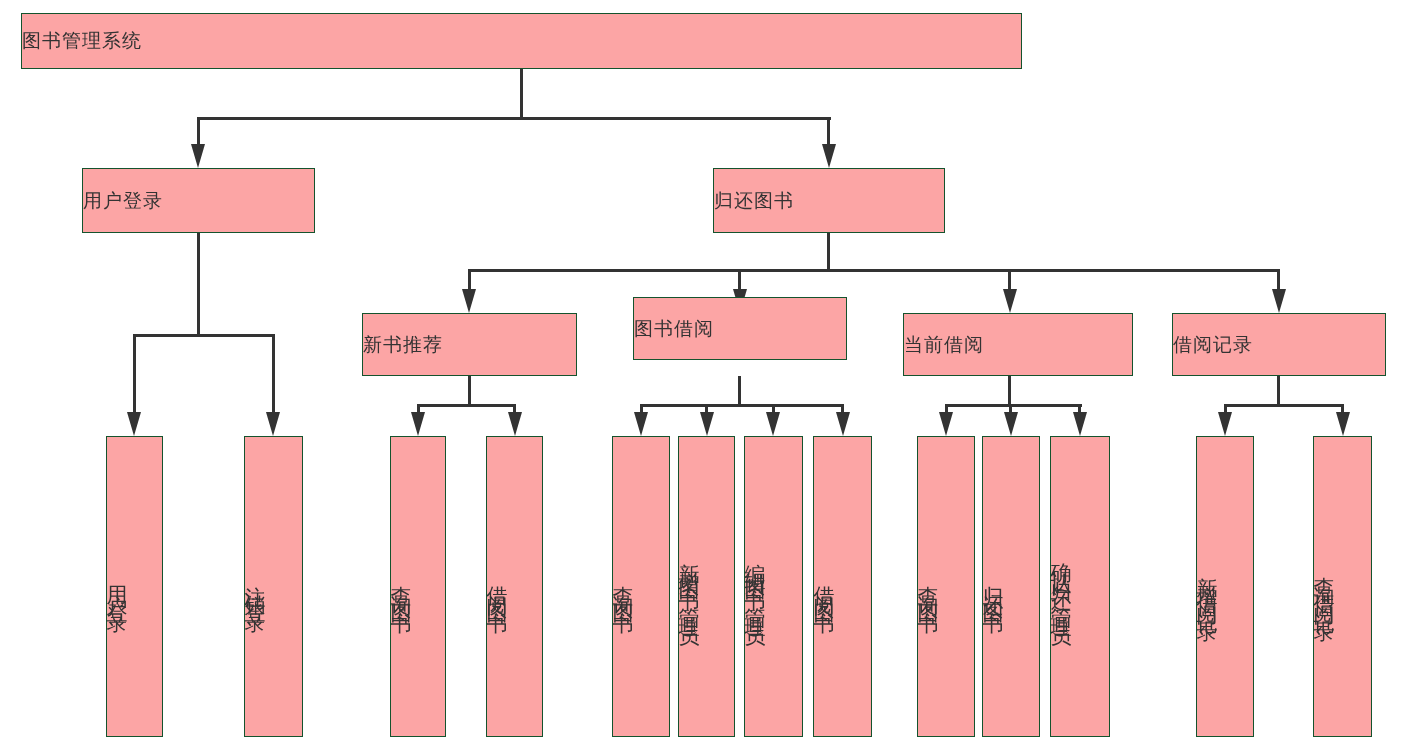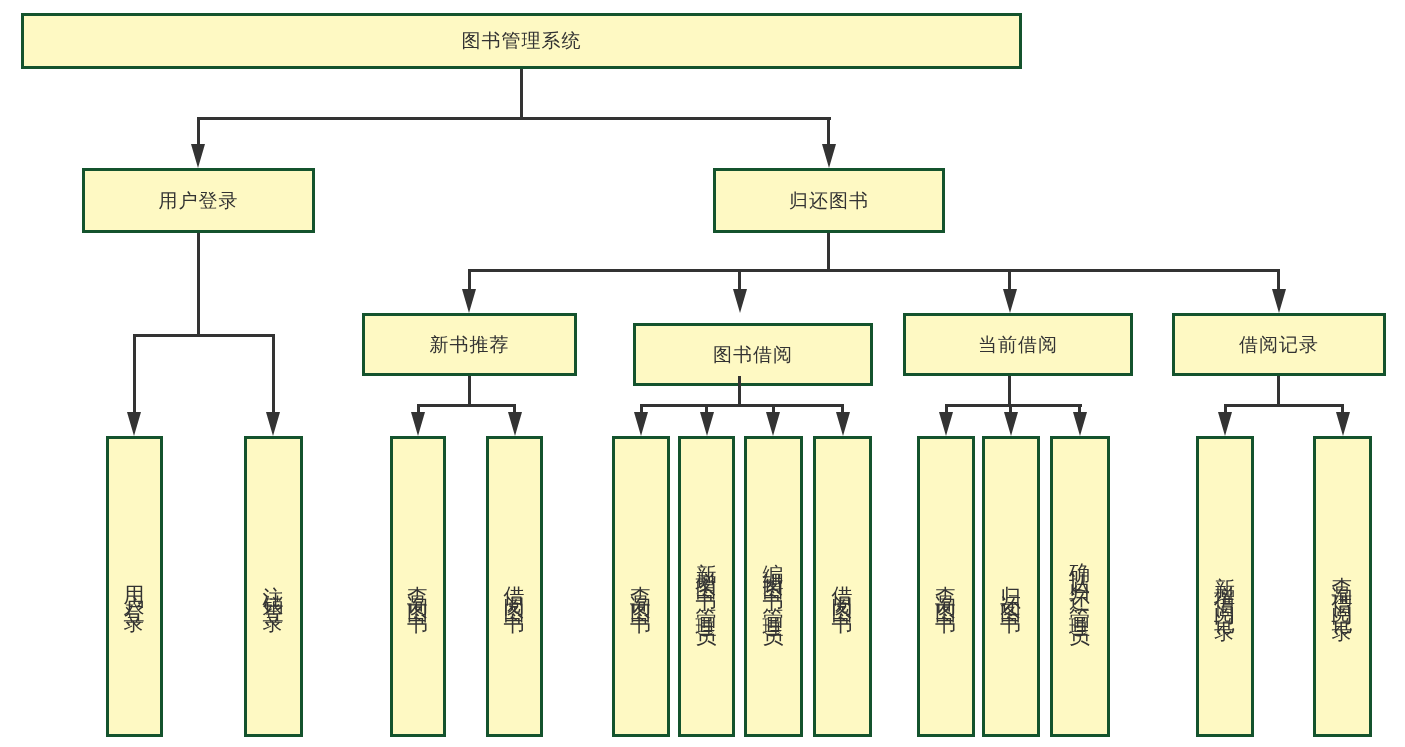--- a/index.html
+++ b/index.html
@@ -2,22 +2,22 @@
 <html><head>
 <meta charset="utf-8">
 <style>
   html,body{margin:0;padding:0;background:#ffffff;}
   #canvas{
     position:relative;width:1405px;height:747px;background:#ffffff;
     font-family:"Liberation Sans","DejaVu Sans",sans-serif;color:#333333;
     overflow:hidden;
   }
   .box{
-    position:absolute;background:#fef9c3;border:3px solid #14532d;
-    box-sizing:border-box;display:flex;align-items:center;justify-content:center;
+    position:absolute;background:#fca5a5;border:1px solid #14532d;
+    box-sizing:border-box;display:flex;align-items:center;
   }
   .hlabel{font-size:19px;letter-spacing:1px;white-space:nowrap;}
   .vlabel{
     writing-mode:vertical-rl;text-orientation:mixed;
     font-size:21px;letter-spacing:9px;line-height:1;white-space:nowrap;
   }
   .line{position:absolute;background:#333333;}
   .arrow{
     position:absolute;width:0;height:0;
     border-left:7px solid transparent;border-right:7px solid transparent;
@@ -65,21 +65,21 @@
   <div class="line" style="left:738px;top:269px;width:3px;height:22px;"></div>
   <div class="arrow" style="left:733px;top:289px;"></div>
   <div class="line" style="left:1008px;top:269px;width:3px;height:22px;"></div>
   <div class="arrow" style="left:1003px;top:289px;"></div>
   <div class="line" style="left:1277px;top:269px;width:3px;height:22px;"></div>
   <div class="arrow" style="left:1272px;top:289px;"></div>
 
   <div class="box" style="left:362px;top:313px;width:215px;height:63px;">
     <span class="hlabel">新书推荐</span>
   </div>
-  <div class="box" style="left:633px;top:323px;width:240px;height:63px;font-family:Liberation Serif, serif;">
+  <div class="box" style="left:633px;top:297px;width:214px;height:63px;font-family:Liberation Serif, serif;">
     <span class="hlabel">图书借阅</span>
   </div>
   <div class="box" style="left:903px;top:313px;width:230px;height:63px;">
     <span class="hlabel">当前借阅</span>
   </div>
   <div class="box" style="left:1172px;top:313px;width:214px;height:63px;">
     <span class="hlabel">借阅记录</span>
   </div>
 
   <div class="line" style="left:468px;top:376px;width:3px;height:30px;"></div>

